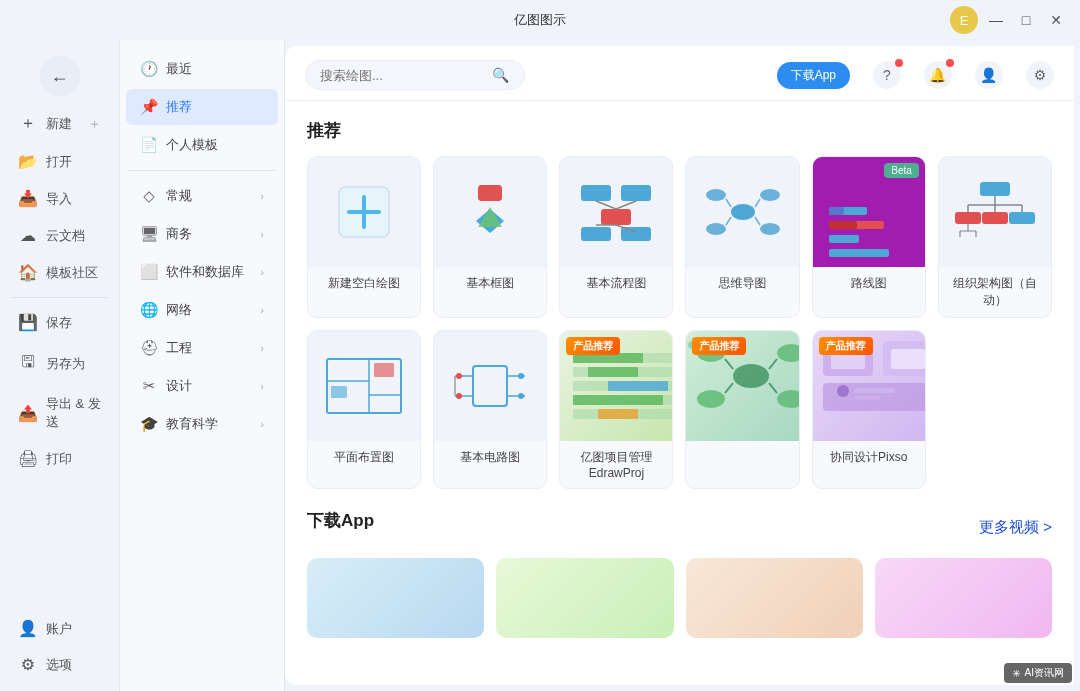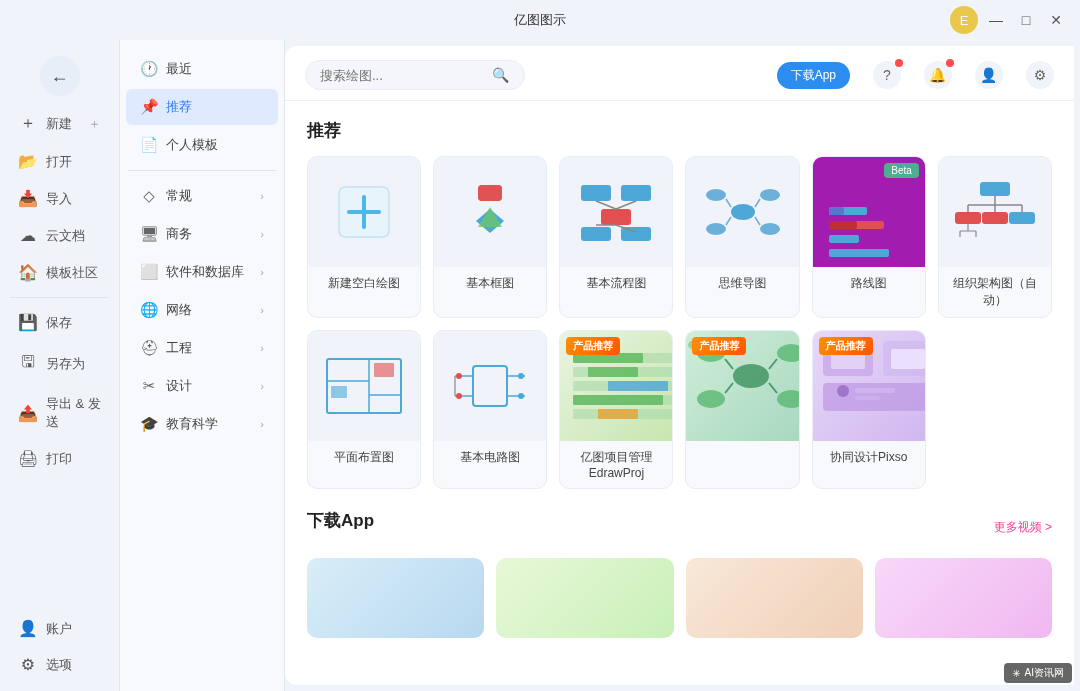--- a/index.html
+++ b/index.html
@@ -63,21 +63,21 @@
     .template-card { border-radius: 10px; border: 1px solid #e8ecf4; background: #f7f9fd; display: flex; flex-direction: column; align-items: center; overflow: hidden; cursor: pointer; transition: box-shadow 0.2s; }
     .template-preview { width: 100%; height: 110px; display: flex; align-items: center; justify-content: center; position: relative; background: #f0f4fa; }
     .template-label { padding: 8px 6px; font-size: 12px; color: #444; text-align: center; }
 
     
     .product-badge { position: absolute; top: 6px; left: 6px; background: linear-gradient(135deg, #ff9000, #ff5500); color: #fff; font-size: 10px; padding: 2px 7px; border-radius: 4px; font-weight: 700; }
     .beta-badge { position: absolute; top: 6px; right: 6px; background: #4caf90; color: #fff; font-size: 10px; padding: 2px 7px; border-radius: 4px; }
 
     
     .section-header { display: flex; align-items: center; justify-content: space-between; margin-bottom: 12px; }
-    .more-link { font-size: 12px; color: #ec4899; cursor: pointer; text-decoration: none; }
+    .more-link { font-size: 15px; color: #1d4ed8; cursor: pointer; text-decoration: none; }
     .gantt-preview { background: linear-gradient(135deg, #e8f4e0, #c8e6b0); width: 100%; height: 100%; display: flex; flex-direction: column; justify-content: center; padding: 8px; position: relative; }
     .mindmap-preview { background: linear-gradient(135deg, #d0edd8, #a8d8c0); width: 100%; height: 100%; position: relative; }
     .pixso-preview { background: linear-gradient(135deg, #e8d8f8, #d0b8f0); width: 100%; height: 100%; position: relative; }
 
     
     .video-grid { display: grid; grid-template-columns: repeat(4, 1fr); gap: 12px; }
     .video-card { border-radius: 10px; overflow: hidden; background: #eef2f8; height: 80px; cursor: pointer; }
 
     
     .content-scroll::-webkit-scrollbar { width: 4px; }

